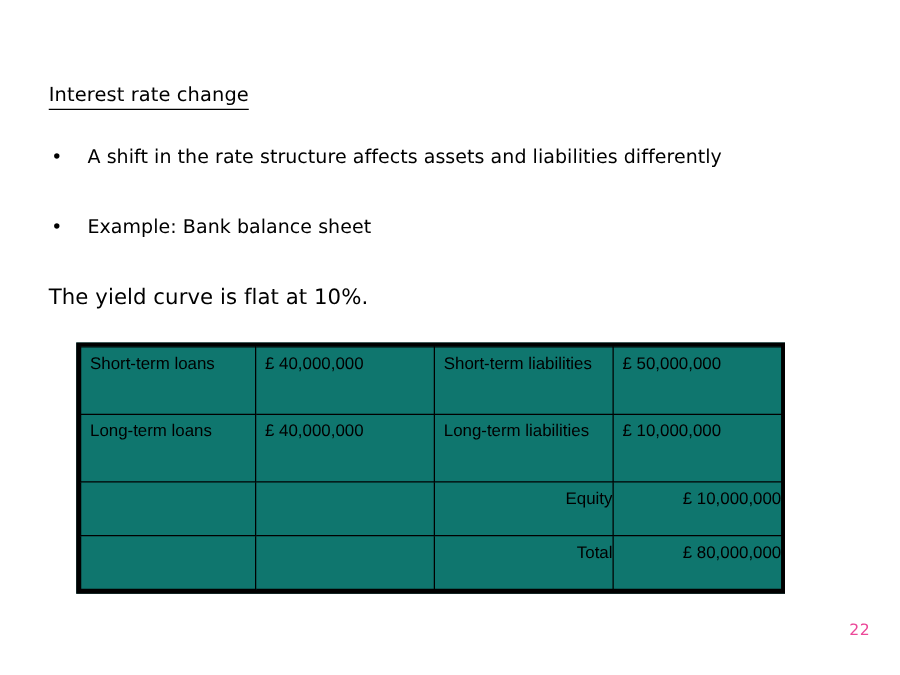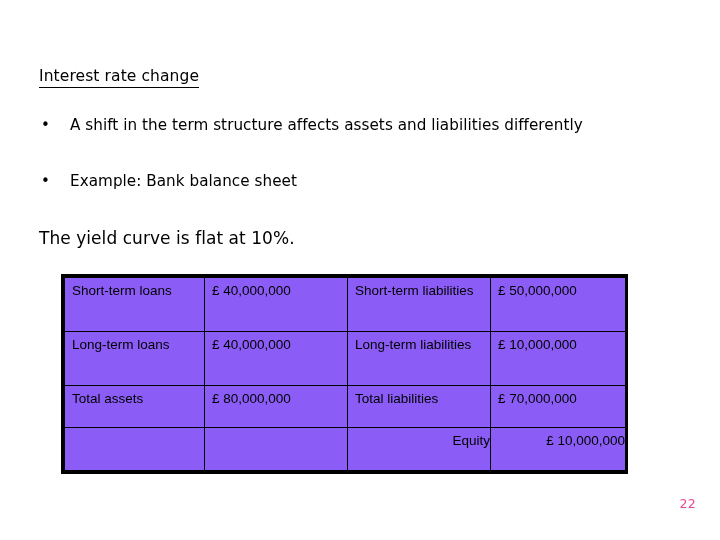--- a/index.html
+++ b/index.html
@@ -80,21 +80,21 @@
   }
 
   
   .balance-table-wrap {
     position: absolute;
     left: 61px;
     top: 274px;
     width: 567px;
     border: 3px solid #000;
     box-sizing: border-box;
-    background: #8b5cf6;
+    background: #0f766e;
   }
   table.balance-table {
     border-collapse: collapse;
     width: 100%;
     table-layout: fixed;
     font-family: "Liberation Sans", sans-serif;
     font-size: 13.5px;
     color: #000;
   }
   table.balance-table col.c1 { width: 140px; }
@@ -127,21 +127,21 @@
 </style>
 </head>
 <body>
 
 <div class="slide">
 
   <div class="slide-title">Interest rate change</div>
 
   <div class="bullet-row b1">
     <span class="bullet-mark">•</span>
-    <span class="bullet-text">A shift in the term structure affects assets and liabilities differently</span>
+    <span class="bullet-text">A shift in the rate structure affects assets and liabilities differently</span>
   </div>
 
   <div class="bullet-row b2">
     <span class="bullet-mark">•</span>
     <span class="bullet-text">Example: Bank balance sheet</span>
   </div>
 
   <div class="lead-line">The yield curve is flat at 10%.</div>
 
   <div class="balance-table-wrap">
@@ -158,31 +158,31 @@
           <td>£ 40,000,000</td>
           <td>Short-term liabilities</td>
           <td>£ 50,000,000</td>
         </tr>
         <tr class="r-tall">
           <td>Long-term loans</td>
           <td>£ 40,000,000</td>
           <td>Long-term liabilities</td>
           <td>£ 10,000,000</td>
         </tr>
-        <tr class="r-short">
-          <td>Total assets</td>
-          <td>£ 80,000,000</td>
-          <td>Total liabilities</td>
-          <td>£ 70,000,000</td>
-        </tr>
         <tr class="r-mid">
           <td class="empty"></td>
           <td class="empty"></td>
           <td>Equity</td>
           <td>£ 10,000,000</td>
+        </tr>
+        <tr class="r-mid">
+          <td class="empty"></td>
+          <td class="empty"></td>
+          <td>Total</td>
+          <td>£ 80,000,000</td>
         </tr>
       </tbody>
     </table>
   </div>
 
   <div class="page-number">22</div>
 
 </div>
 
 </body></html>

